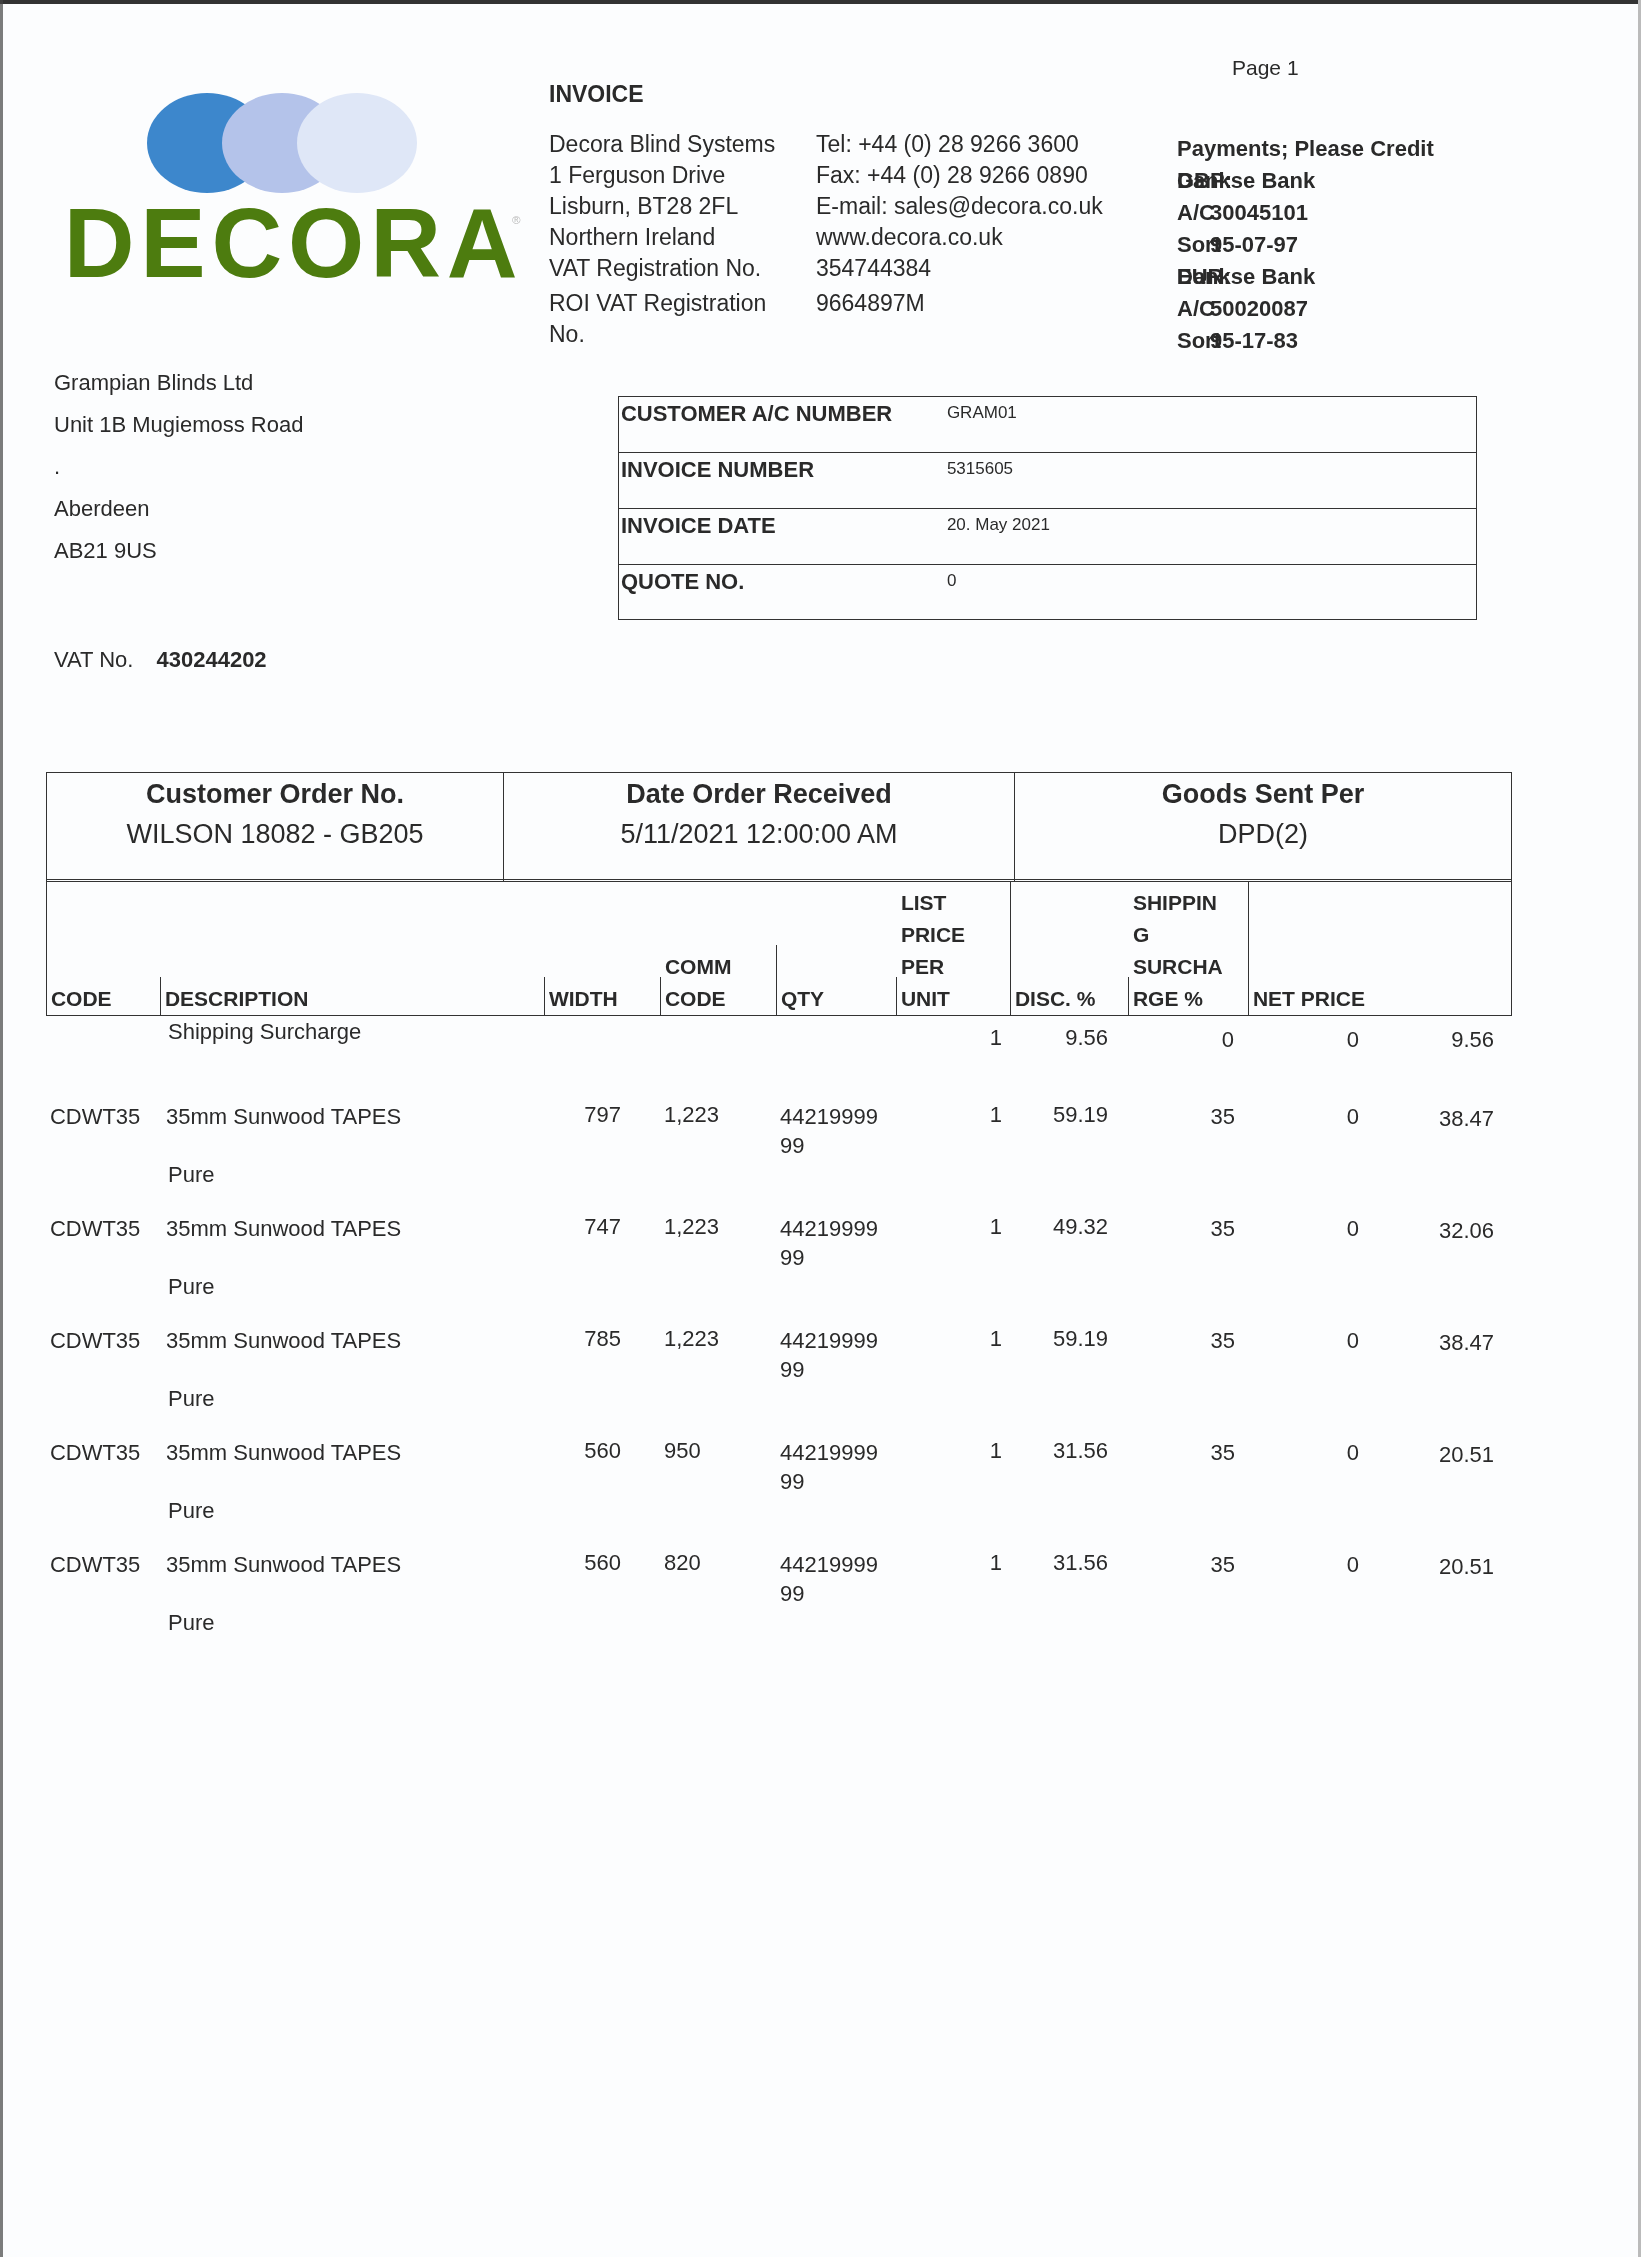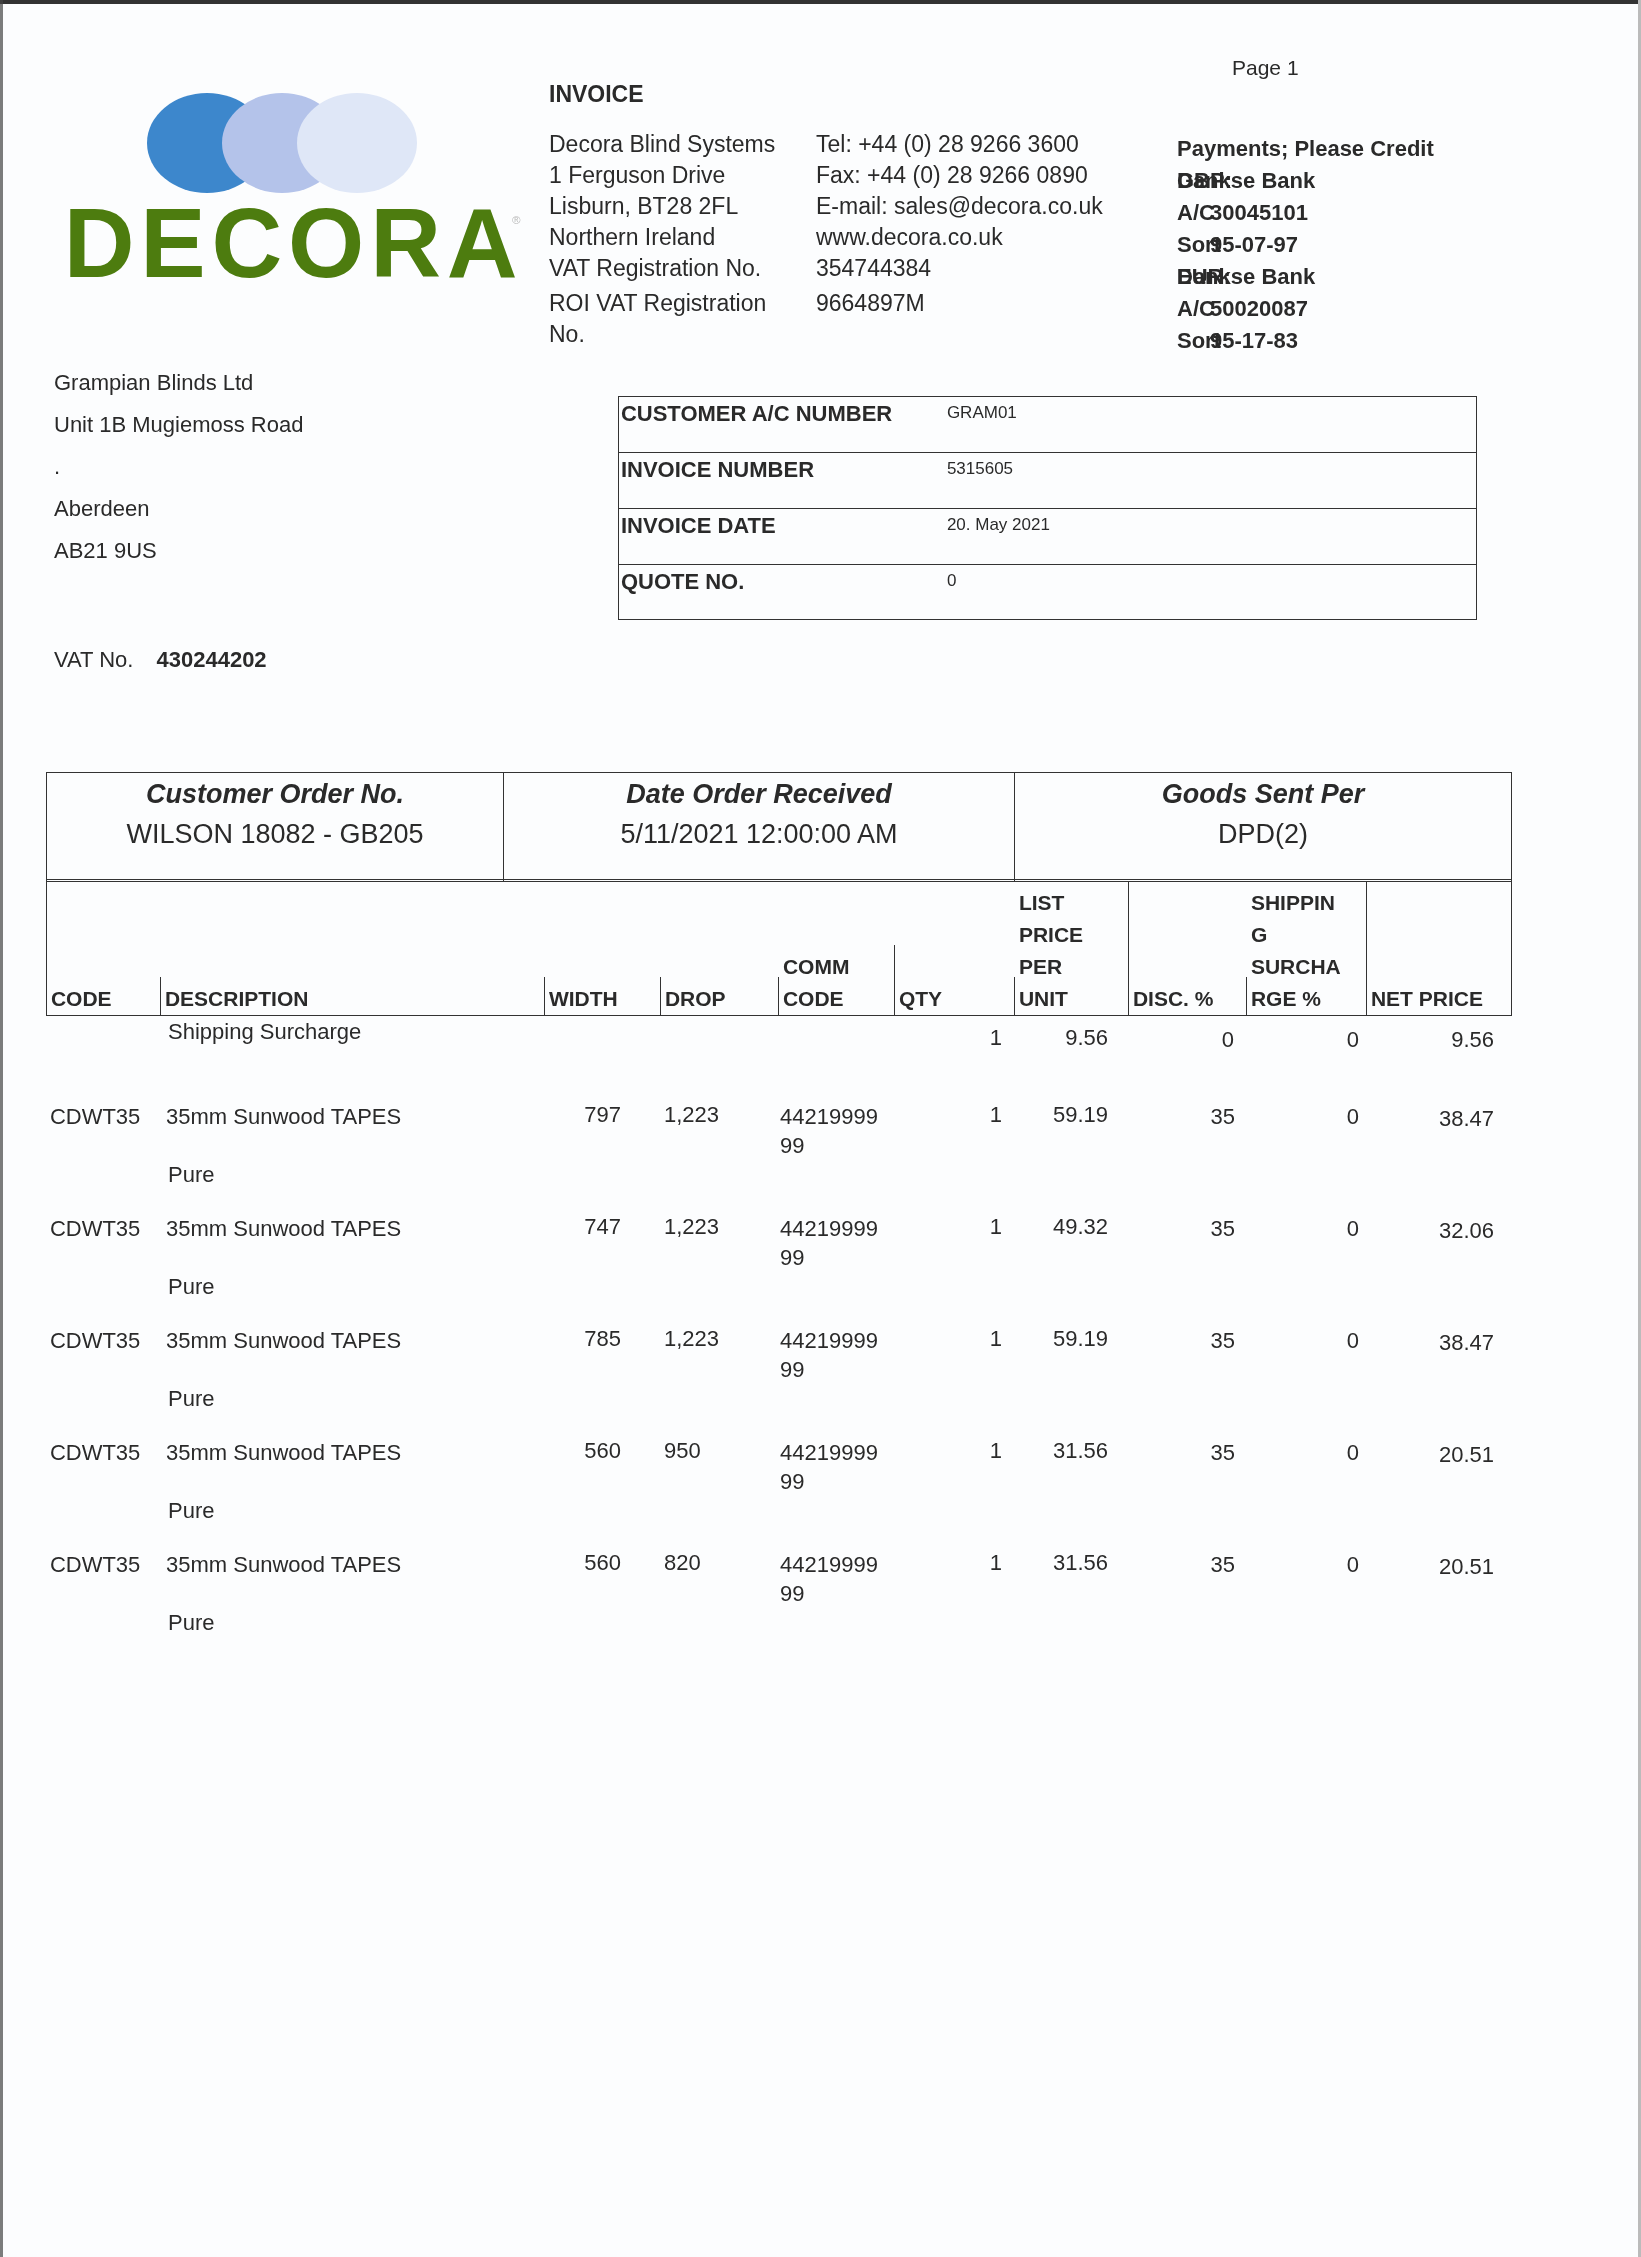--- a/index.html
+++ b/index.html
@@ -48,21 +48,21 @@
       left: 618px; top: 396px; width: 857px; border: 1.9px solid #333; border-collapse: collapse;
     }
     .info-row { display: flex; height: 55px; border-bottom: 1.9px solid #333; }
     .info-row:last-child { border-bottom: none; height: 54px; }
     .info-row .k { width: 326px; font-weight: bold; font-size: 22px; padding: 3.9px 0 0 1.9px; }
     .info-row .v { font-size: 17px; padding: 5.8px 0 0 0; }
 
     .order-head { left: 46px; top: 772px; width: 1464px; height: 108px; border: 1.9px solid #333; display: flex; }
     .order-head .cell { text-align: center; border-right: 1.9px solid #333; }
     .order-head .cell:last-child { border-right: none; }
-    .order-head .h { font-weight: bold; font-size: 27px; margin-top: 5.8px; font-style: italic; }
+    .order-head .h { font-weight: bold; font-size: 27px; margin-top: 5.8px; }
     .order-head .v { font-size: 27px; margin-top: 9.7px; }
 
     .col-head { left: 46px; top: 879px; width: 1464px; height: 135px; border: 1.9px solid #333; display: flex; align-items: flex-end; }
     .col-head .ch {
       border-right: 1.9px solid #333; font-weight: bold; font-size: 21px; line-height: 32px;
       padding: 5.8px 0 0 3.9px; box-sizing: border-box; white-space: pre-line;
     }
     .col-head .ch:last-child { border-right: none; }
 
     .rows { left: 46px; top: 1016px; width: 1464px; }
@@ -177,21 +177,20 @@
   <div class="cell" style="flex:1">
     <div class="h">Goods Sent Per</div>
     <div class="v">DPD(2)</div>
   </div>
 </div>
 
 <div class="abs col-head">
   <div class="ch" style="width:114px">CODE</div>
   <div class="ch" style="width:384px">DESCRIPTION</div>
   <div class="ch" style="width:116px">WIDTH</div>
-  <div class="ch" style="width:118px">DROP</div>
   <div class="ch" style="width:116px">COMM
 CODE</div>
   <div class="ch" style="width:120px">QTY</div>
   <div class="ch" style="width:114px">LIST
 PRICE
 PER
 UNIT</div>
   <div class="ch" style="width:118px">DISC. %</div>
   <div class="ch" style="width:120px">SHIPPIN
 G

